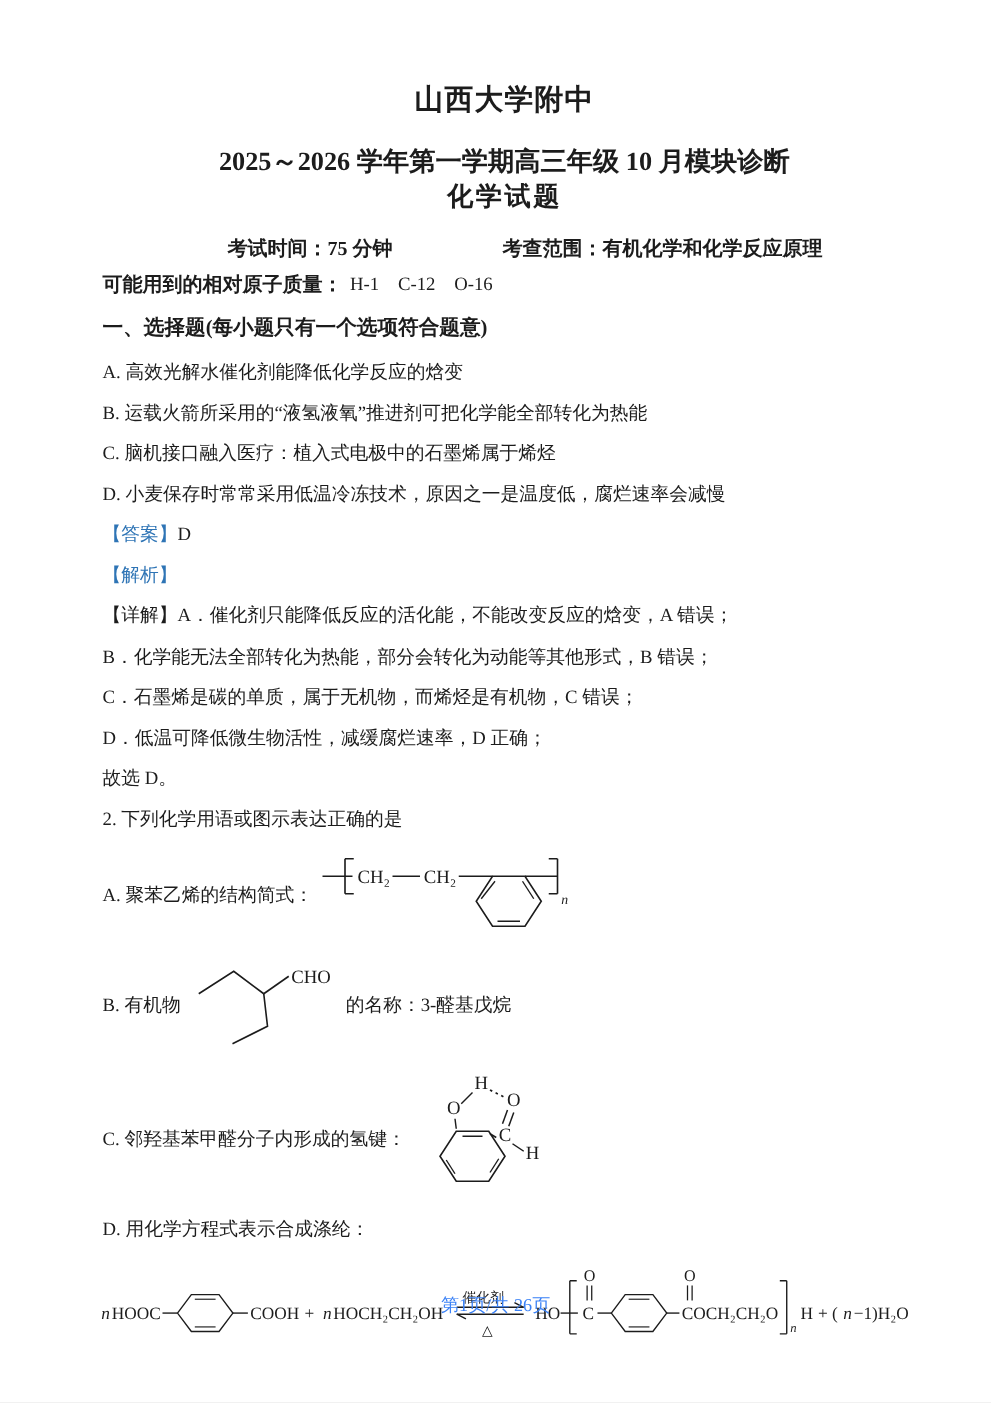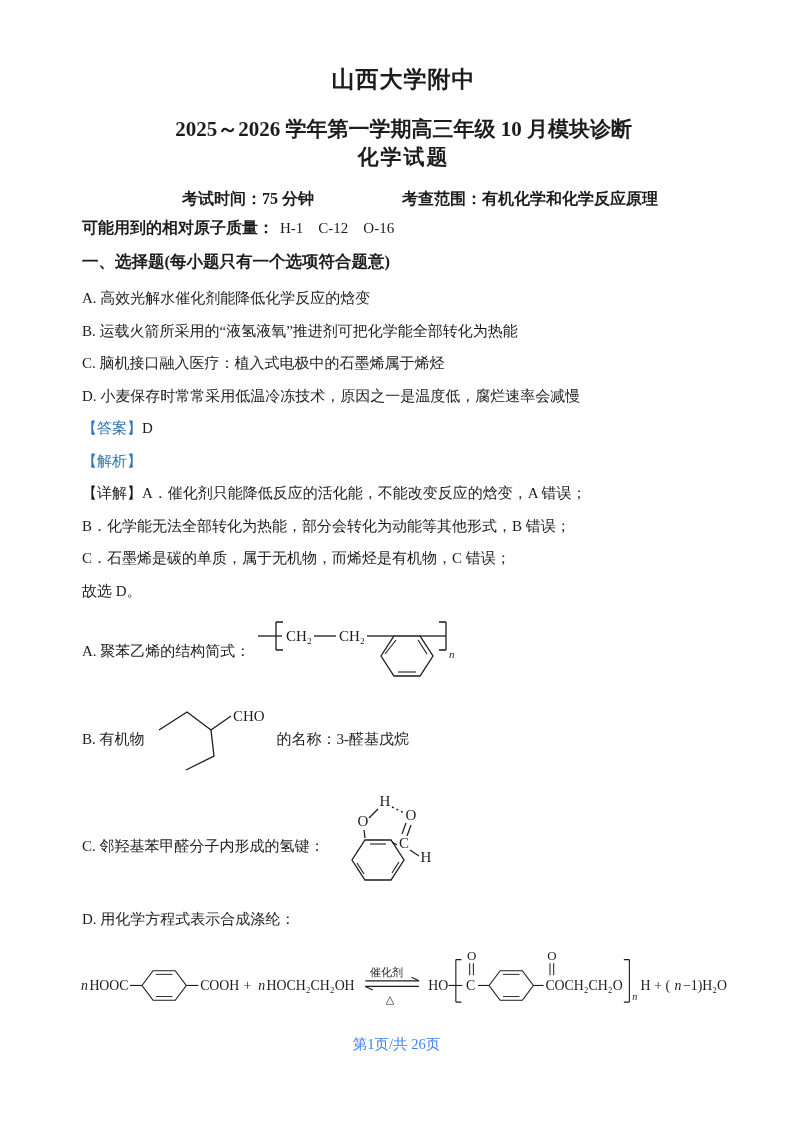--- a/index.html
+++ b/index.html
@@ -61,22 +61,24 @@
   <p class="bodyline">A. 高效光解水催化剂能降低化学反应的焓变</p>
   <p class="bodyline">B. 运载火箭所采用的“液氢液氧”推进剂可把化学能全部转化为热能</p>
   <p class="bodyline">C. 脑机接口融入医疗：植入式电极中的石墨烯属于烯烃</p>
   <p class="bodyline">D. 小麦保存时常常采用低温冷冻技术，原因之一是温度低，腐烂速率会减慢</p>
 
   <p class="bodyline"><span class="blue">【答案】</span><span>D</span></p>
   <p class="bodyline"><span class="blue">【解析】</span></p>
   <p class="bodyline"><span>【详解】</span><span>A．催化剂只能降低反应的活化能，不能改变反应的焓变，A 错误；</span></p>
   <p class="bodyline">B．化学能无法全部转化为热能，部分会转化为动能等其他形式，B 错误；</p>
   <p class="bodyline">C．石墨烯是碳的单质，属于无机物，而烯烃是有机物，C 错误；</p>
+  <p class="bodyline">D．低温可降低微生物活性，减缓腐烂速率，D 正确；</p>
   <p class="bodyline">故选 D。</p>
 
+  <p class="bodyline">2. 下列化学用语或图示表达正确的是</p>
 
   <div class="opt-row">
     <span class="txt">A. 聚苯乙烯的结构简式：</span>
     <svg class="struct" width="206" height="74" viewBox="0 0 206 74">
       <line x1="2" y1="22" x2="26" y2="22" stroke-width="1.3"></line>
       <path d="M20,8 V36 M20,8 h7 M20,36 h7" stroke-width="1.3"></path>
       <text x="30" y="27" font-size="15">CH₂</text>
       <line x1="58" y1="22" x2="80" y2="22" stroke-width="1.3"></line>
       <text x="83" y="27" font-size="15">CH₂</text>
       <line x1="111" y1="22" x2="138" y2="22" stroke-width="1.3"></line>

